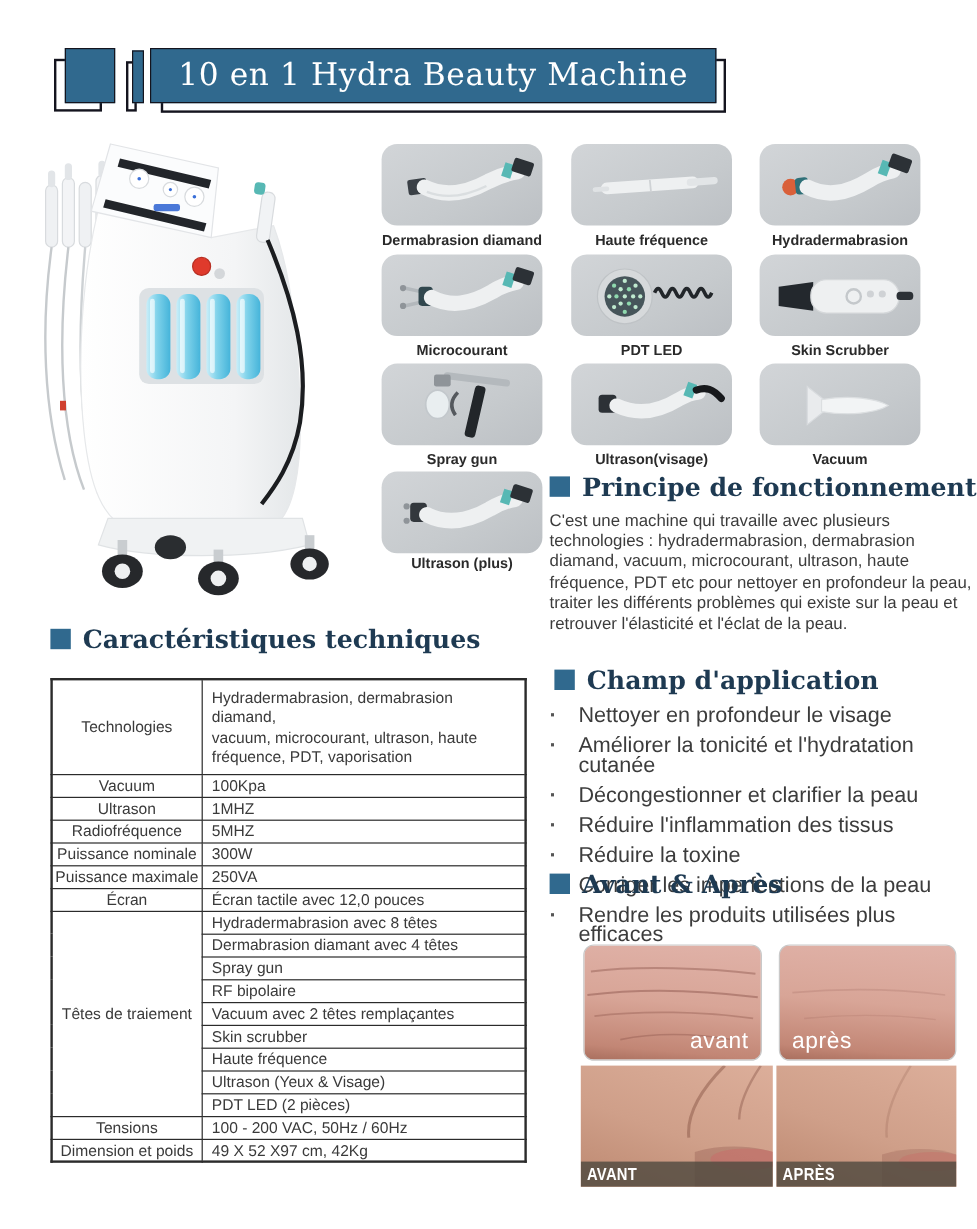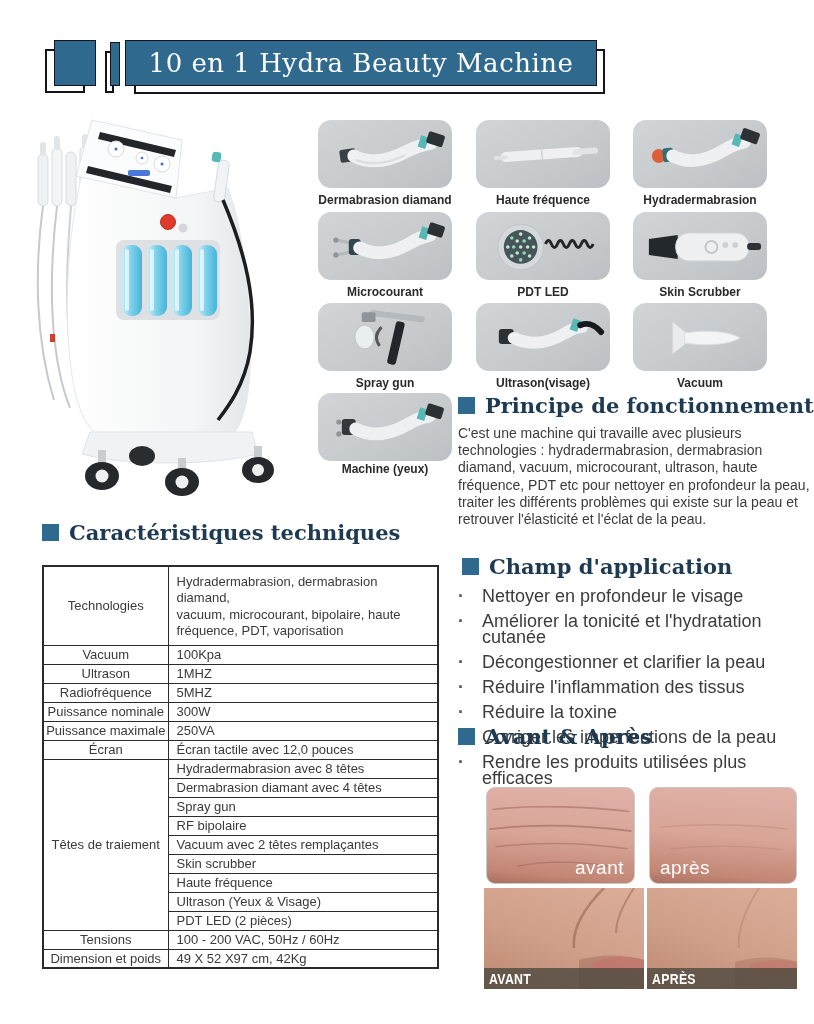--- a/index.html
+++ b/index.html
@@ -266,21 +266,21 @@
   <div class="abs tile" style="left:318px; top:393px;">
     <svg viewBox="0 0 135 68">
       <circle cx="21" cy="29" r="2.6" fill="#8f9499"></circle>
         <circle cx="21" cy="41" r="2.6" fill="#8f9499"></circle>
       <rect x="24" y="26" width="14" height="16" rx="3" fill="#33383d"></rect>
       <path d="M38,36 C54,44 72,42 91,31 C99,26 106,24 112,23" stroke="#eef0f1" stroke-width="13" stroke-linecap="round" fill="none"></path>
       <rect x="101" y="15" width="8" height="12" fill="#57b8b4" transform="rotate(18 105 21)"></rect>
       <rect x="109" y="12" width="17" height="12" rx="2" fill="#2c3136" transform="rotate(18 117 18)"></rect>
     </svg>
   </div>
-  <div class="abs tile-label" style="left:315px; top:462px;">Machine (yeux)</div>
+  <div class="abs tile-label" style="left:315px; top:462px;">Ultrason (plus)</div>
 
   <div class="abs para" style="left:458px; top:425px;">C'est une machine qui travaille avec plusieurs technologies : hydradermabrasion, dermabrasion diamand, vacuum, microcourant, ultrason, haute fréquence, PDT etc pour nettoyer en profondeur la peau, traiter les différents problèmes qui existe sur la peau et retrouver l'élasticité et l'éclat de la peau.</div>
   <div class="abs section-h" style="left:458px; top:393px;">
     <span class="sq"></span>
     <span class="txt">Principe de fonctionnement</span>
   </div>
 
   <div class="abs section-h" style="left:462px; top:554px;">
     <span class="sq"></span>
     <span class="txt">Champ d'application</span>
@@ -313,21 +313,21 @@
     <span class="sq"></span>
     <span class="txt">Caractéristiques techniques</span>
   </div>
 
   <table class="specs abs" style="left:42px; top:565px;">
     <tbody>
         <tr class="r-tech">
       <td class="lbl">Technologies</td>
       <td class="val">Hydradermabrasion, dermabrasion
 diamand,
-vacuum, microcourant, bipolaire, haute
+vacuum, microcourant, ultrason, haute
 fréquence, PDT, vaporisation</td>
     </tr>
     <tr>
       <td class="lbl">Vacuum</td>
       <td class="val">100Kpa</td>
     </tr>
     <tr>
       <td class="lbl">Ultrason</td>
       <td class="val">1MHZ</td>
     </tr>

